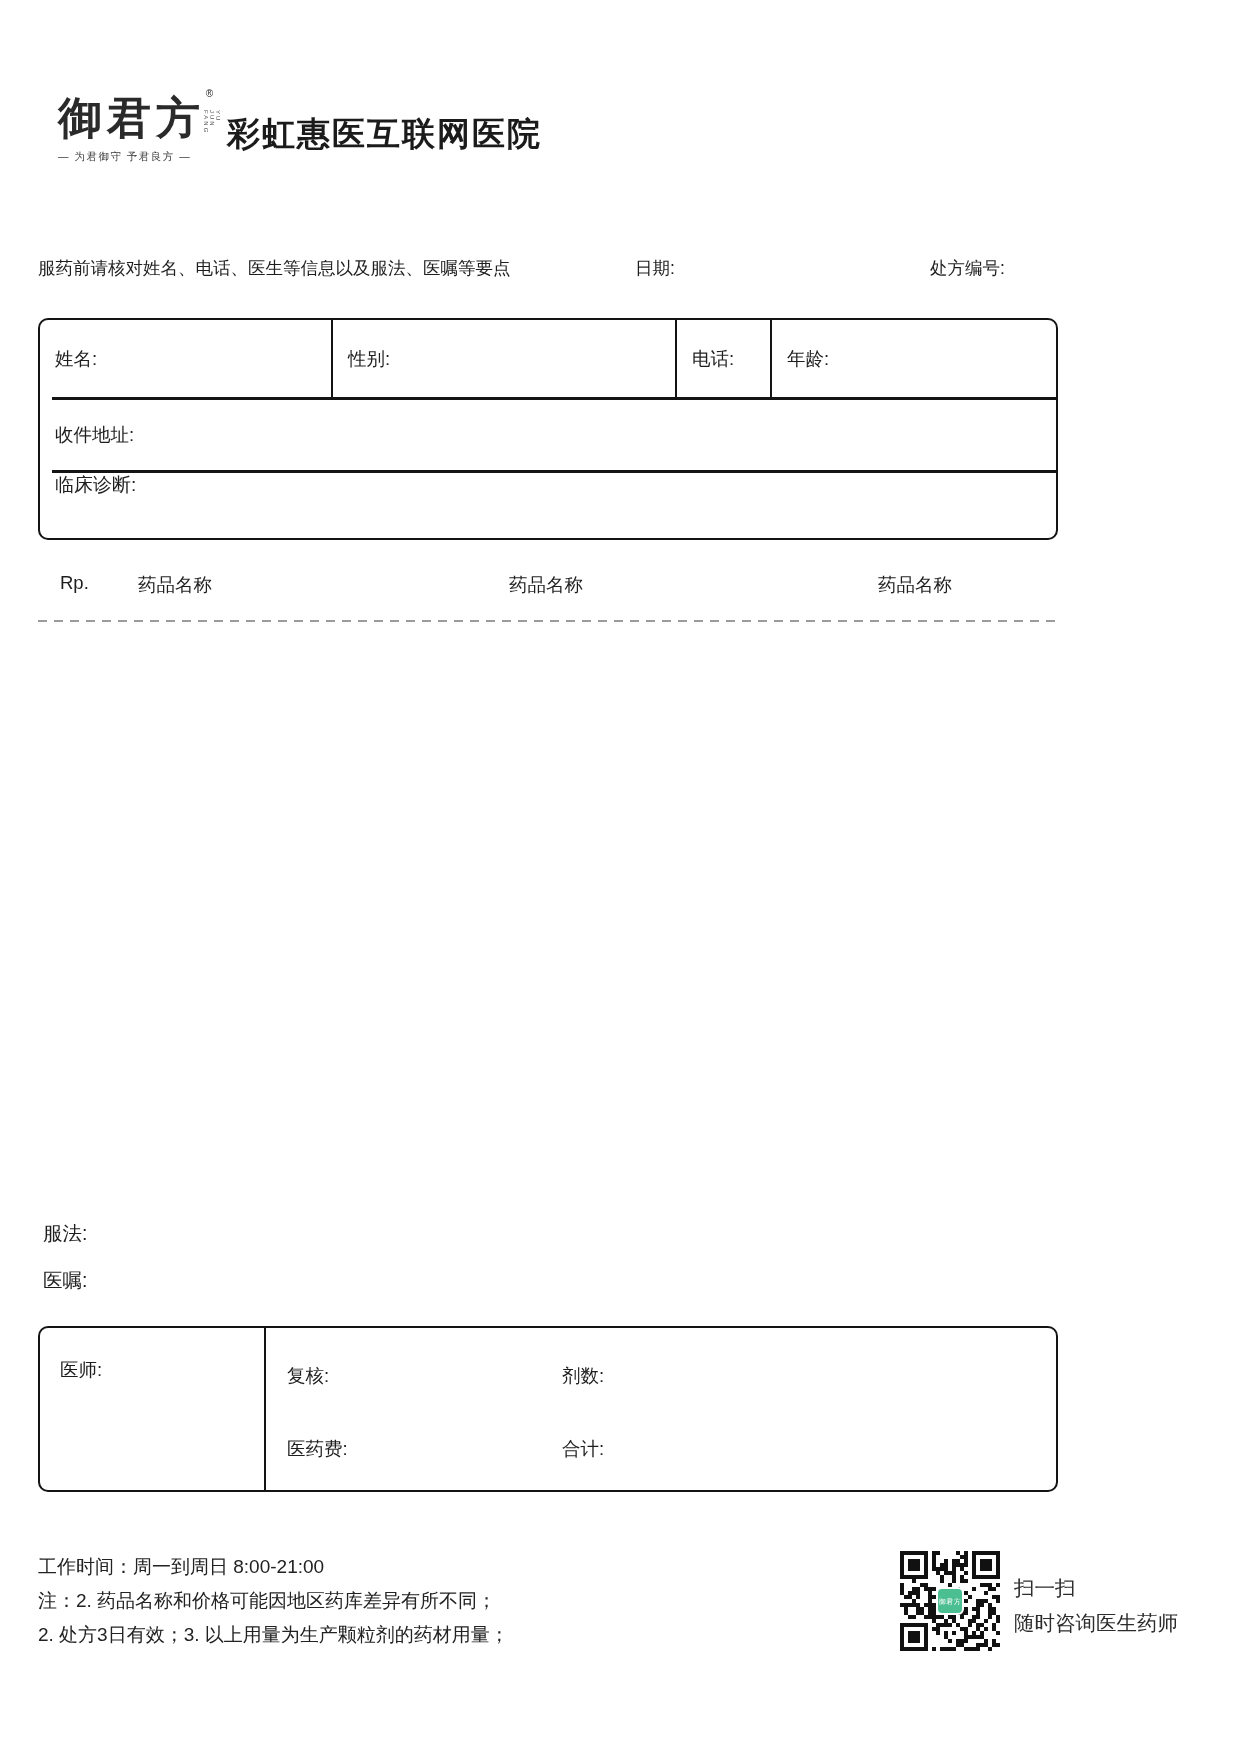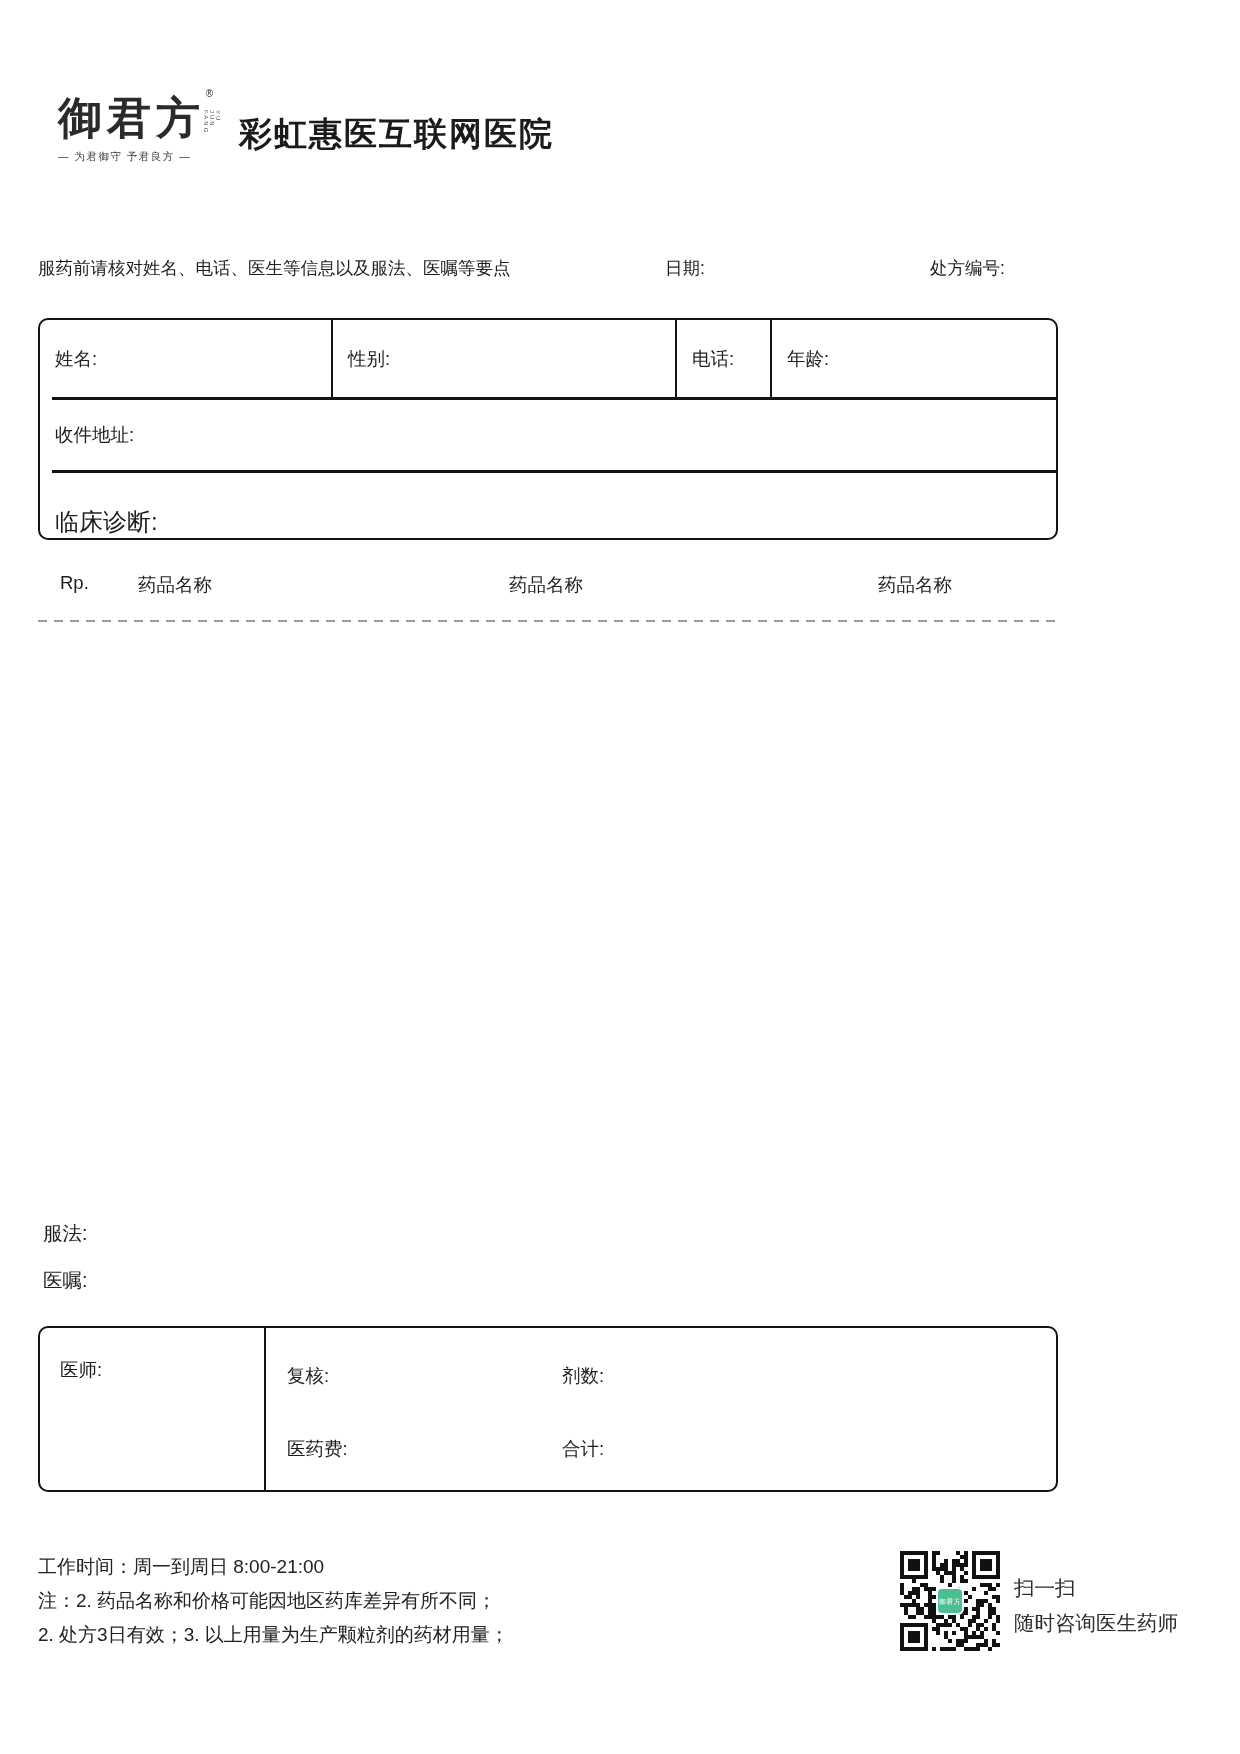--- a/index.html
+++ b/index.html
@@ -16,44 +16,44 @@
   }
   .logo-reg{position:absolute;top:-8px;right:-8px;font-size:10px;color:#2a2a2a;}
   .logo-vert{
     position:absolute;top:14px;right:-16px;font-size:6px;color:#555;
     writing-mode:vertical-rl;letter-spacing:2px;
   }
   .logo-tagline{
     margin-top:10px;font-size:10.5px;letter-spacing:1.5px;color:#3a3a3a;white-space:nowrap;
   }
   .hospital-name{
-    position:absolute;left:239px;top:112px;font-size:33px;font-weight:900;
+    position:absolute;left:227px;top:112px;font-size:33px;font-weight:900;
     letter-spacing:2px;color:#1b1b1b;
   }
   
   .notice-row{position:absolute;left:38px;top:256px;width:1020px;height:24px;font-size:17.5px;}
   .notice-text{position:absolute;left:0;top:0;}
-  .date-label{position:absolute;left:627px;top:0;}
+  .date-label{position:absolute;left:597px;top:0;}
   .rxno-label{position:absolute;left:892px;top:0;}
   
   .patient-box{
     position:absolute;left:38px;top:318px;width:1020px;height:222px;box-sizing:border-box;
     border:2.5px solid #141414;border-radius:10px;background:#fff;
   }
   .pb-row1{position:absolute;left:0;top:0;right:0;height:77px;display:flex;}
   .pb-cell{display:flex;align-items:center;padding-left:15px;box-sizing:border-box;font-size:18.5px;}
   .pb-cell.c1{width:291px;}
   .pb-cell.c2{width:344px;border-left:2px solid #141414;}
   .pb-cell.c3{width:286px;border-left:2px solid #141414;}
   .pb-cell.c4{flex:1;border-left:2px solid #141414;}
   .pb-hline{position:absolute;left:12px;right:0;height:2.5px;background:#141414;}
   .pb-hline.l1{top:77px;}
   .pb-hline.l2{top:150px;}
   .pb-row2{position:absolute;left:0;top:79px;right:0;height:71px;display:flex;align-items:center;padding-left:15px;font-size:18.5px;}
-  .pb-row3{position:absolute;left:0;top:152px;right:0;height:66px;display:flex;align-items:flex-end;padding-left:15px;font-size:24px;}
+  .pb-row3{position:absolute;left:0;top:152px;right:0;height:66px;display:flex;align-items:flex-start;padding-left:15px;font-size:19px;}
   
   .rp-row{position:absolute;left:38px;top:572px;width:1020px;height:26px;font-size:18.5px;}
   .rp-label{position:absolute;left:22px;top:0;}
   .rp-col1{position:absolute;left:100px;top:0;}
   .rp-col2{position:absolute;left:471px;top:0;}
   .rp-col3{position:absolute;left:840px;top:0;}
   .dashed-line{
     position:absolute;left:38px;top:620px;width:1020px;height:2px;
     background:repeating-linear-gradient(90deg,#9b9b9b 0 9px,transparent 9px 16px);
   }

